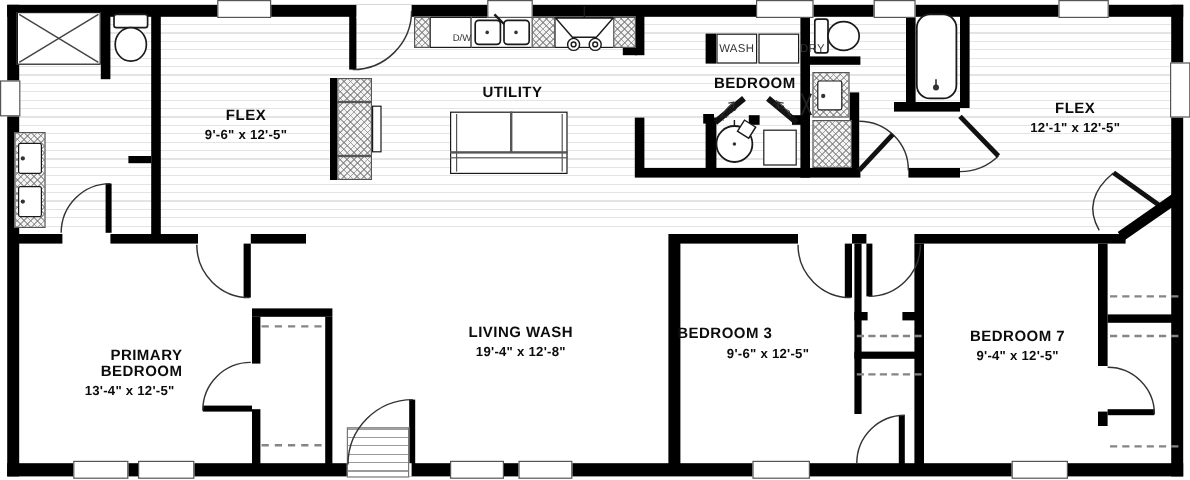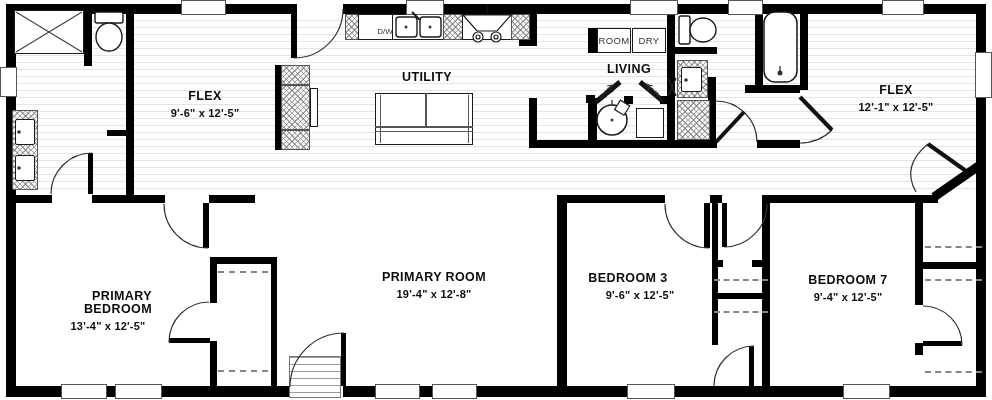--- a/index.html
+++ b/index.html
@@ -233,34 +233,34 @@
       <text font-size="8" transform="translate(602,101) rotate(-40)">RAC</text>
       <text font-size="8" transform="translate(643,87) rotate(40)">RAC</text>
     </g>
   </svg>
 
   <div class="lbl name" style="left:205px;top:89px">FLEX</div>
   <div class="lbl dims" style="left:205px;top:107px">9'-6" x 12'-5"</div>
 
   <div class="lbl name" style="left:427px;top:70px">UTILITY</div>
 
-  <div class="lbl name" style="left:629px;top:62px">LIVING</div>
+  <div class="lbl name" style="left:629px;top:62px">BEDROOM</div>
 
   <div class="lbl name" style="left:896px;top:83px">FLEX</div>
   <div class="lbl dims" style="left:896px;top:101px">12'-1" x 12'-5"</div>
 
   <div class="lbl name wrap" style="left:108px;top:290px">PRIMARY BEDROOM</div>
   <div class="lbl dims" style="left:108px;top:320px">13'-4" x 12'-5"</div>
 
-  <div class="lbl name" style="left:434px;top:270px">PRIMARY ROOM</div>
+  <div class="lbl name" style="left:434px;top:270px">LIVING WASH</div>
   <div class="lbl dims" style="left:434px;top:288px">19'-4" x 12'-8"</div>
 
-  <div class="lbl name" style="left:628px;top:271px">BEDROOM 3</div>
+  <div class="lbl name" style="left:604px;top:271px">BEDROOM 3</div>
   <div class="lbl dims" style="left:640px;top:289px">9'-6" x 12'-5"</div>
 
   <div class="lbl name" style="left:848px;top:273px">BEDROOM 7</div>
   <div class="lbl dims" style="left:848px;top:291px">9'-4" x 12'-5"</div>
 
   <div class="tiny-lbl" style="left:358px;top:27px;width:54px;text-align:center">D/W</div>
-  <div class="small-lbl" style="left:597px;top:28px;width:34px;height:25px">ROOM</div>
-  <div class="small-lbl" style="left:632px;top:28px;width:34px;height:25px">DRY</div>
+  <div class="small-lbl" style="left:597px;top:28px;width:34px;height:25px">WASH</div>
+  <div class="small-lbl" style="left:660px;top:28px;width:34px;height:25px">DRY</div>
 
 </div>
 
 </body></html>

